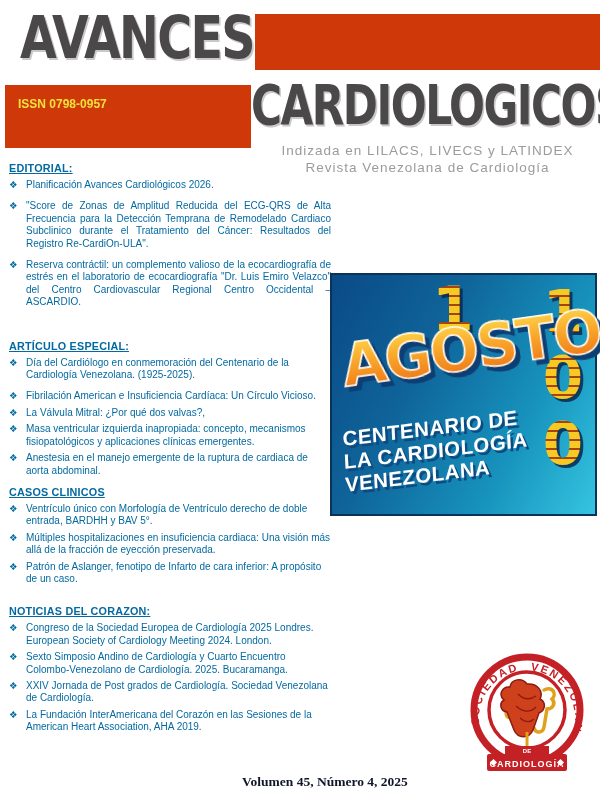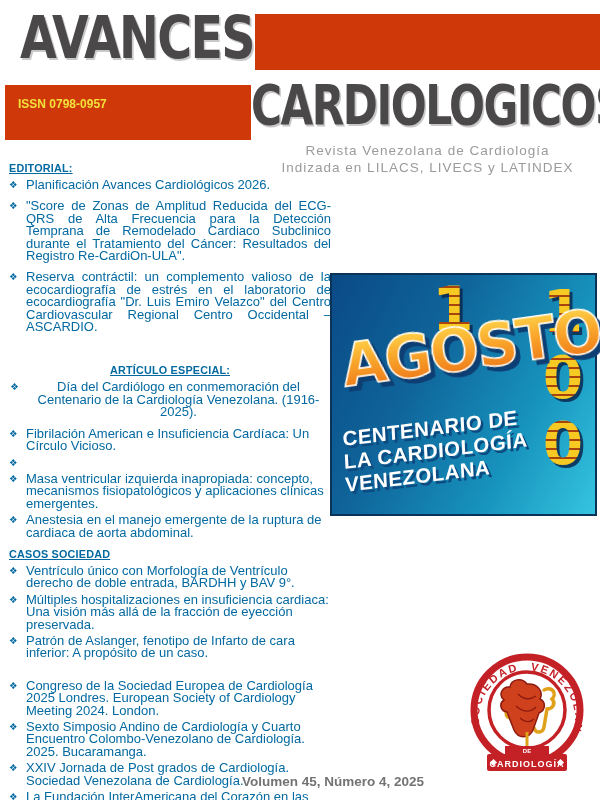--- a/index.html
+++ b/index.html
@@ -7,43 +7,43 @@
   #page{position:relative;width:600px;height:800px;background:#ffffff;overflow:hidden;margin:0 auto;}
 
   
   .t-avances{
     position:absolute;left:20px;top:6px;width:280px;
     font-family:"DejaVu Sans", sans-serif;font-weight:800;font-size:58px;line-height:64px;
     color:#4a4848;letter-spacing:-2px;transform:scaleX(.82);transform-origin:left top;
     text-shadow:2px 2px 0 #c9c9c9;white-space:nowrap;
   }
   .redblock-right{position:absolute;left:255px;top:14px;width:345px;height:56px;background:#cf3808;}
-  .redblock-left{position:absolute;left:5px;top:85px;width:246px;height:55px;background:#cf3808;}
+  .redblock-left{position:absolute;left:5px;top:85px;width:246px;height:63px;background:#cf3808;}
   .issn-lines{padding:11px 0 0 13px;color:#f2e13b;font-weight:bold;font-size:12px;line-height:16px;}
   .t-cardio{
     position:absolute;left:251px;top:74px;width:450px;
     font-family:"DejaVu Sans", sans-serif;font-weight:800;font-size:55px;line-height:62px;
     color:#4a4848;letter-spacing:-2px;transform:scaleX(.77);transform-origin:left top;
     text-shadow:2px 2px 0 #c9c9c9;white-space:nowrap;
   }
   .subtitle{position:absolute;left:255px;top:143px;width:345px;text-align:center;
     color:#9b9b9b;font-size:13.5px;line-height:16.5px;letter-spacing:1px;white-space:nowrap;}
 
   
   .toc{position:absolute;left:9px;top:162px;width:322px;color:#0369a1;}
   .sec{margin-bottom:9px;}
   .sec-title{font-size:10.8px;font-weight:bold;text-decoration:underline;margin-bottom:5px;letter-spacing:.2px;}
   .item{display:flex;gap:6px;margin-bottom:4px;}
   .blt{flex:none;width:11px;font-size:9.5px;line-height:12.4px;}
-  .itx{font-size:13px;line-height:12.4px;}
+  .itx{font-size:10px;line-height:12.4px;}
   .just .itx{text-align:justify;}
   .gap-top{margin-top:20px;}
 
   
-  .volumen{position:absolute;left:242px;top:774px;font-size:13.5px;font-weight:bold;color:#737373;}
+  .volumen{position:absolute;left:242px;top:774px;font-size:13.5px;font-weight:bold;color:#0f172a;font-family:Liberation Serif, serif;}
 
   
   .poster{position:absolute;left:330px;top:273px;width:267px;height:243px;box-sizing:border-box;
     border:2px solid #0b3257;
     background:linear-gradient(118deg,#0a4a86 0%,#0f649a 35%,#1793bd 70%,#35c4e0 100%);}
   .stripedigit{
     font-family:"DejaVu Sans", sans-serif;font-weight:800;
     background:repeating-linear-gradient(180deg,#f6c923 0 7px,#a8430e 7px 9px);
     -webkit-background-clip:text;background-clip:text;color:transparent;
     filter:drop-shadow(3px 3px 0 rgba(10,40,80,.85));
@@ -76,22 +76,22 @@
   <div class="t-avances">AVANCES</div>
 
   <div class="redblock-left">
     <div class="issn-lines">
       <div>ISSN 0798-0957</div>
     </div>
   </div>
   <div class="t-cardio">CARDIOLOGICOS</div>
 
   <div class="subtitle">
+    <div>Indizada en LILACS, LIVECS y LATINDEX</div>
     <div>Revista Venezolana de Cardiología</div>
-    <div>Indizada en LILACS, LIVECS y LATINDEX</div>
   </div>
 
   <div class="toc">
 
     <div class="sec">
       <div class="sec-title">EDITORIAL:</div>
       <div class="item">
         <span class="blt">❖</span>
         <span class="itx">Planificación Avances Cardiológicos 2026.</span>
       </div>
@@ -101,63 +101,65 @@
       <div class="item">
         <span class="blt">❖</span>
         <span class="itx">"Score de Zonas de Amplitud Reducida del ECG-QRS de Alta Frecuencia para la Detección Temprana de Remodelado Cardiaco Subclinico durante el Tratamiento del Cáncer: Resultados del Registro Re-CardiOn-ULA".</span>
       </div>
       <div class="item" style="margin-top:9px;">
         <span class="blt">❖</span>
         <span class="itx">Reserva contráctil: un complemento valioso de la ecocardiografía de estrés en el laboratorio de ecocardiografía "Dr. Luis Emiro Velazco" del Centro Cardiovascular Regional Centro Occidental – ASCARDIO.</span>
       </div>
     </div>
 
-    <div class="sec" style="margin-top:31px;text-align:center;">
+    <div class="sec" style="margin-top:31px;">
       <div class="sec-title">ARTÍCULO ESPECIAL:</div>
       <div class="item">
         <span class="blt">❖</span>
-        <span class="itx">Día del Cardiólogo en conmemoración del Centenario de la Cardiología Venezolana. (1916-2025).</span>
+        <span class="itx">Día del Cardiólogo en conmemoración del Centenario de la Cardiología Venezolana. (1925-2025).</span>
       </div>
     </div>
 
     <div class="sec">
       <div class="item">
         <span class="blt">❖</span>
         <span class="itx">Fibrilación American e Insuficiencia Cardíaca: Un Círculo Vicioso.</span>
       </div>
       <div class="item">
         <span class="blt">❖</span>
+        <span class="itx">La Válvula Mitral: ¿Por qué dos valvas?,</span>
       </div>
       <div class="item">
         <span class="blt">❖</span>
         <span class="itx">Masa ventricular izquierda inapropiada: concepto, mecanismos fisiopatológicos y aplicaciones clínicas emergentes.</span>
       </div>
       <div class="item">
         <span class="blt">❖</span>
         <span class="itx">Anestesia en el manejo emergente de la ruptura de cardiaca de aorta abdominal.</span>
       </div>
     </div>
 
     <div class="sec">
-      <div class="sec-title">CASOS SOCIEDAD</div>
-      <div class="item">
-        <span class="blt">❖</span>
-        <span class="itx">Ventrículo único con Morfología de Ventrículo derecho de doble entrada, BARDHH y BAV 9°.</span>
+      <div class="sec-title">CASOS CLINICOS</div>
+      <div class="item">
+        <span class="blt">❖</span>
+        <span class="itx">Ventrículo único con Morfología de Ventrículo derecho de doble entrada, BARDHH y BAV 5°.</span>
       </div>
       <div class="item">
         <span class="blt">❖</span>
         <span class="itx">Múltiples hospitalizaciones en insuficiencia cardiaca: Una visión más allá de la fracción de eyección preservada.</span>
       </div>
       <div class="item">
         <span class="blt">❖</span>
         <span class="itx">Patrón de Aslanger, fenotipo de Infarto de cara inferior: A propósito de un caso.</span>
       </div>
     </div>
 
     <div class="sec gap-top">
+      <div class="sec-title">NOTICIAS DEL CORAZON:</div>
       <div class="item">
         <span class="blt">❖</span>
         <span class="itx">Congreso de la Sociedad Europea de Cardiología 2025 Londres. European Society of Cardiology Meeting 2024. London.</span>
       </div>
       <div class="item">
         <span class="blt">❖</span>
         <span class="itx">Sexto Simposio Andino de Cardiología y Cuarto Encuentro Colombo-Venezolano de Cardiología. 2025. Bucaramanga.</span>
       </div>
       <div class="item">
         <span class="blt">❖</span>

